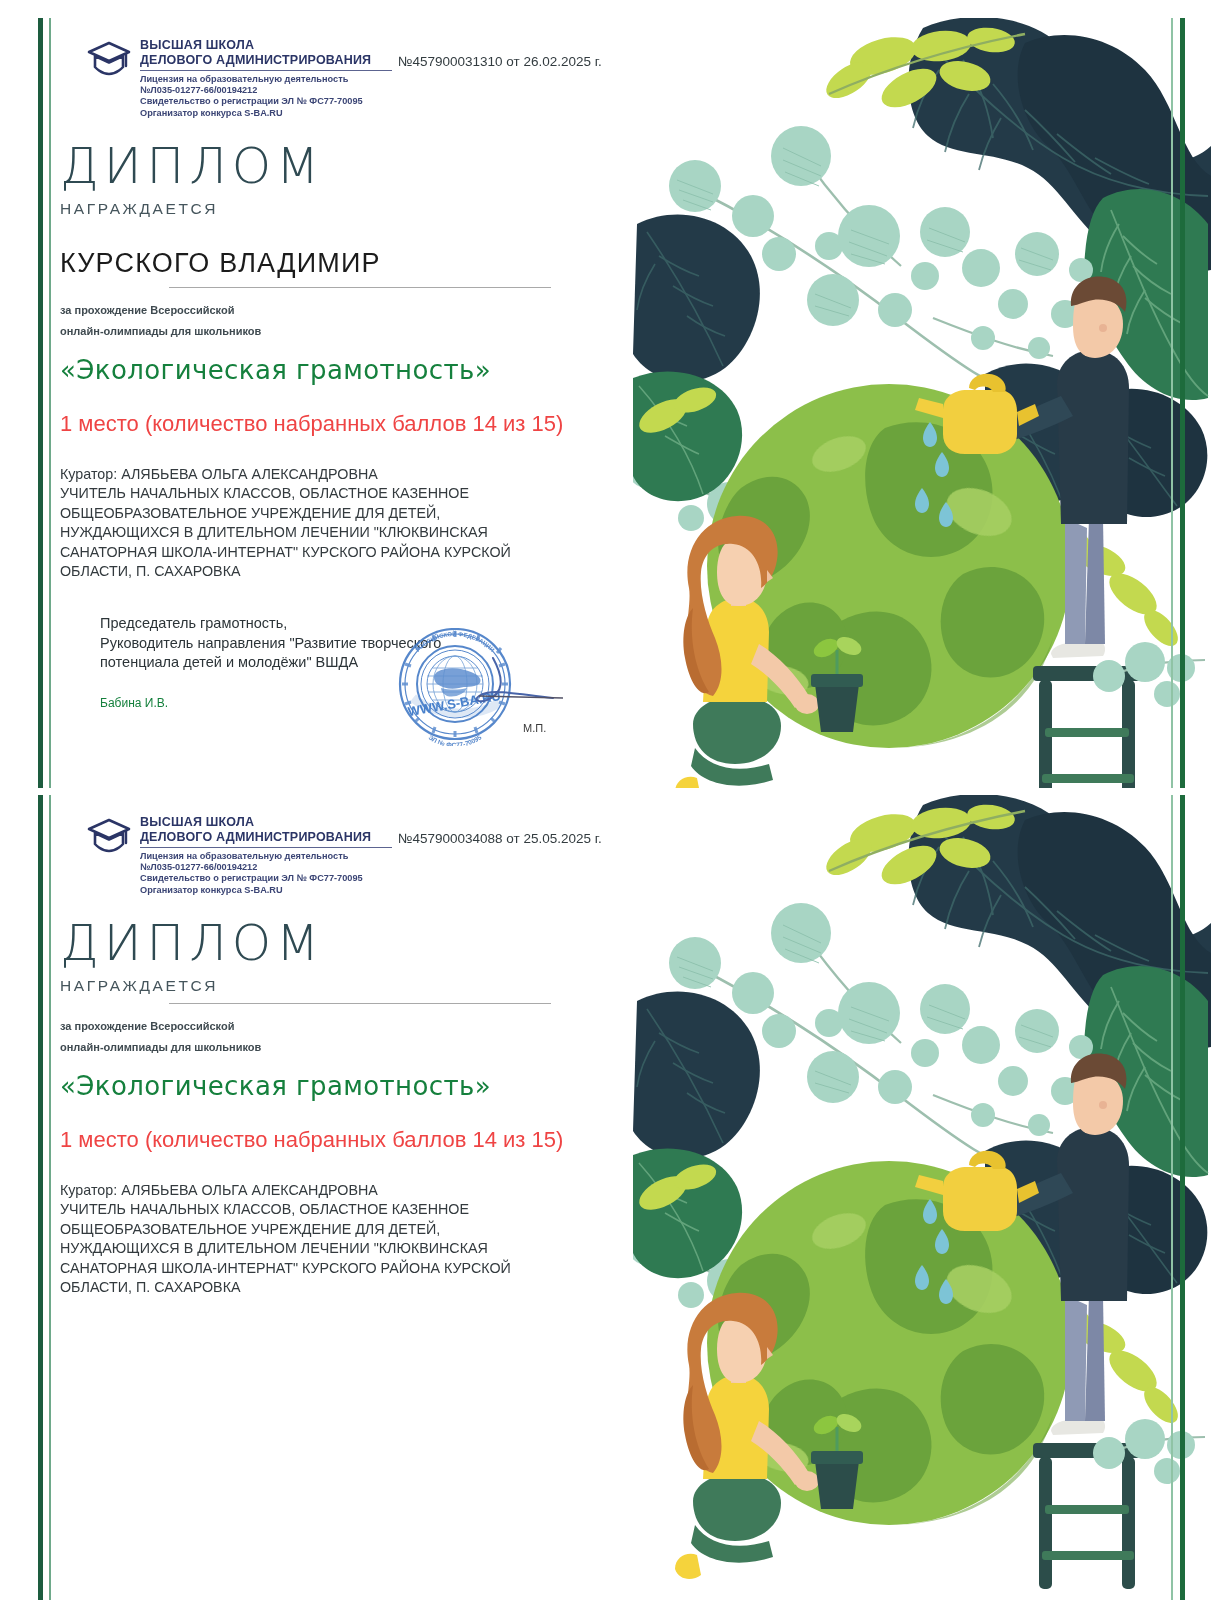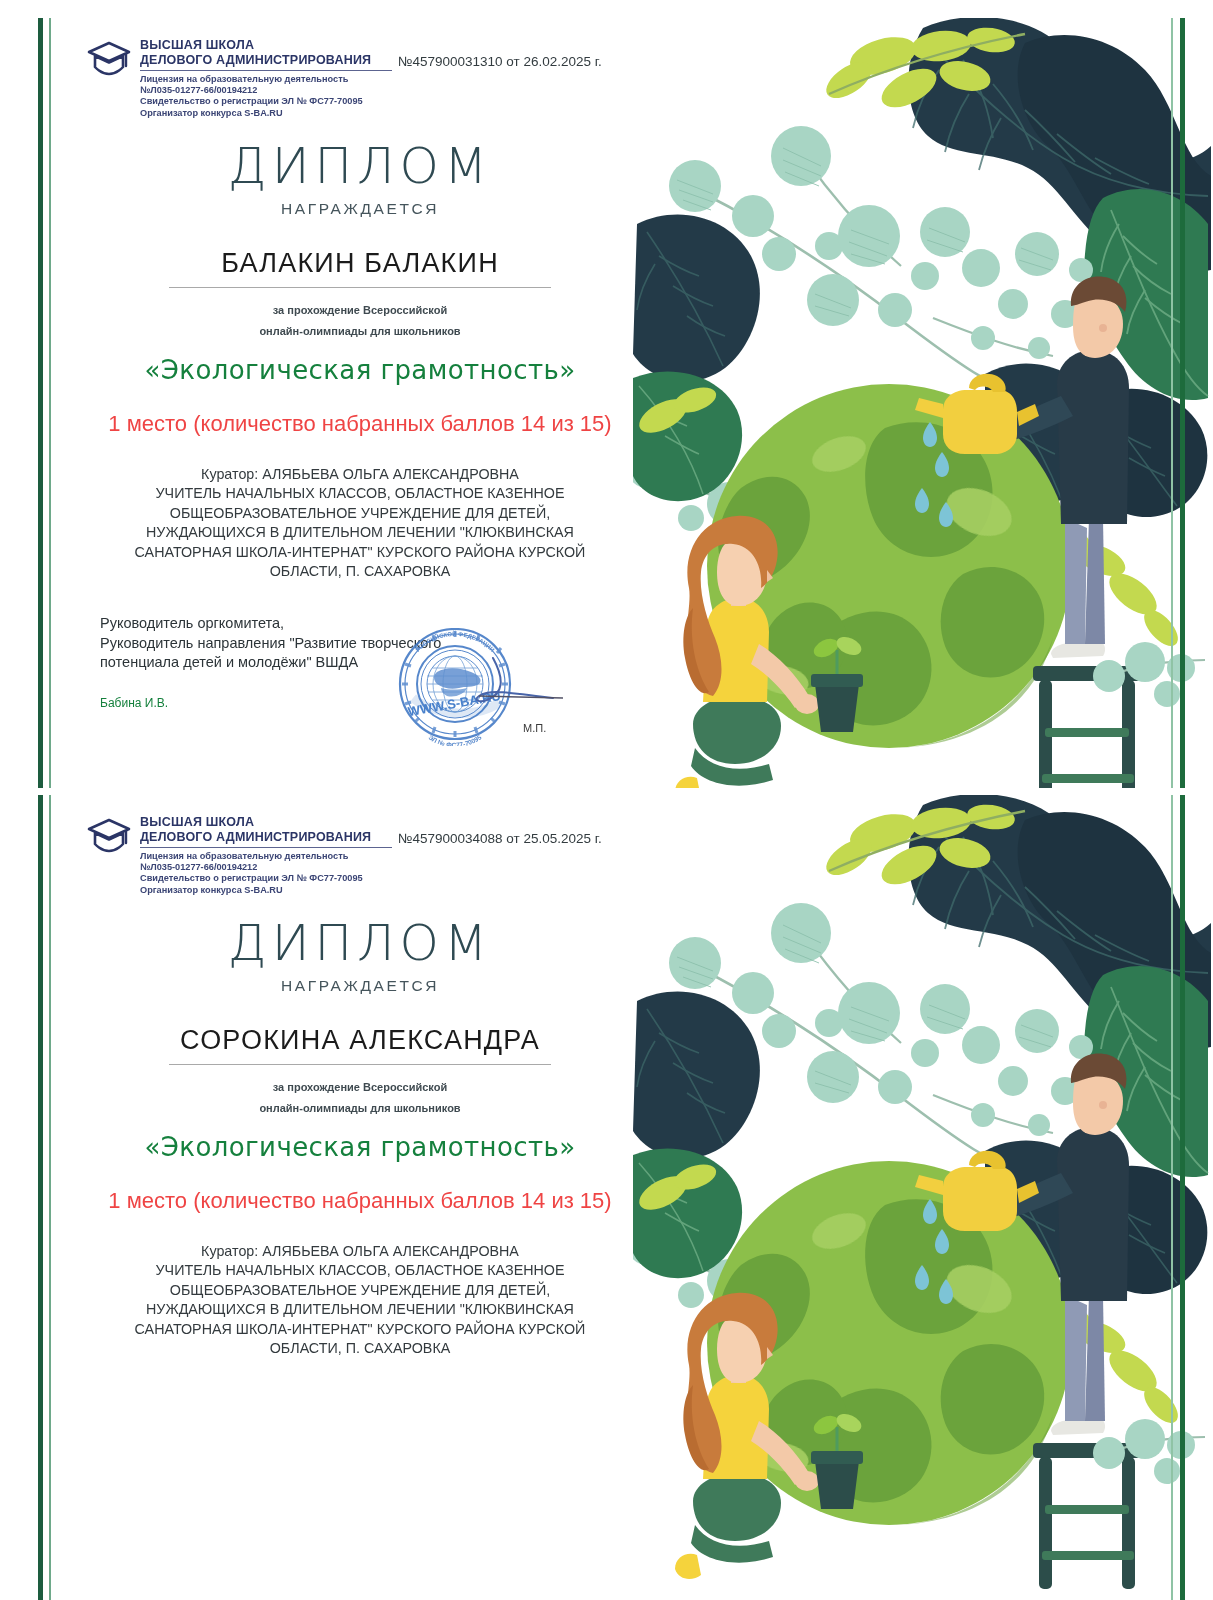--- a/index.html
+++ b/index.html
@@ -39,21 +39,21 @@
     color: #2b3566; line-height: 14.5px; white-space: nowrap;
   }
   .org-rule { border-top: 1px solid #5c6490; margin: 2.5px 0 3px 0; width: 252px; }
   .lic { font-size: 9.2px; font-weight: bold; color: #3b4575; line-height: 11.4px; white-space: nowrap; }
   .docnum {
     position: absolute; left: 312px; top: 16px;
     font-size: 13.5px; color: #333c40; white-space: nowrap;
   }
 
   
-  .body { position: absolute; left: 60px; top: 120px; width: 600px; text-align: center; }
+  .body { position: absolute; left: 60px; top: 120px; width: 600px; }
 
   .t-diplom {
     font-size: 50px; font-weight: 300; color: #2f4a52;
     letter-spacing: 5px; line-height: 56px;
     font-family: "DejaVu Sans", sans-serif;
   }
   .t-awarded {
     font-size: 15.5px; color: #45555c; letter-spacing: 2.6px;
     margin-top: 6px;
   }
@@ -365,40 +365,40 @@
         <div class="lic">Свидетельство о регистрации ЭЛ № ФС77-70095</div>
         <div class="lic">Организатор конкурса S-BA.RU</div>
       </div>
     </div>
     <div class="docnum">№457900031310 от 26.02.2025 г.</div>
   </div>
 
   <div class="body">
     <div class="t-diplom">ДИПЛОМ</div>
     <div class="t-awarded">НАГРАЖДАЕТСЯ</div>
-    <div class="t-name">БАЛАКИН БАЛАКИН</div>
+    <div class="t-name">КУРСКОГО ВЛАДИМИР</div>
     <div class="name-rule"></div>
     <div class="t-for">
       <div>за прохождение Всероссийской</div>
       <div>онлайн-олимпиады для школьников</div>
     </div>
     <div class="t-olymp">«Экологическая грамотность»</div>
     <div class="t-place">1 место (количество набранных баллов 14 из 15)</div>
     <div class="t-curator">
       <div>Куратор: АЛЯБЬЕВА ОЛЬГА АЛЕКСАНДРОВНА</div>
       <div>УЧИТЕЛЬ НАЧАЛЬНЫХ КЛАССОВ, ОБЛАСТНОЕ КАЗЕННОЕ</div>
       <div>ОБЩЕОБРАЗОВАТЕЛЬНОЕ УЧРЕЖДЕНИЕ ДЛЯ ДЕТЕЙ,</div>
       <div>НУЖДАЮЩИХСЯ В ДЛИТЕЛЬНОМ ЛЕЧЕНИИ "КЛЮКВИНСКАЯ</div>
       <div>САНАТОРНАЯ ШКОЛА-ИНТЕРНАТ" КУРСКОГО РАЙОНА КУРСКОЙ</div>
       <div>ОБЛАСТИ, П. САХАРОВКА</div>
     </div>
   </div>
 
   <div class="sign">
-    <div class="sign-l">Руководитель оргкомитета,</div>
+    <div class="sign-l">Председатель грамотность,</div>
     <div class="sign-l">Руководитель направления "Развитие творческого</div>
     <div class="sign-l">потенциала детей и молодёжи" ВШДА</div>
     <div class="sign-name">Бабина И.В.</div>
   </div>
 
   <div class="stamp-wrap">
     <svg width="200" height="118" viewBox="0 0 200 118" aria-hidden="true">
       <g opacity=".88">
 
         <circle cx="80" cy="56" r="55" fill="none" stroke="#3f77c4" stroke-width="2.2"></circle>
@@ -718,21 +718,20 @@
         <div class="lic">Свидетельство о регистрации ЭЛ № ФС77-70095</div>
         <div class="lic">Организатор конкурса S-BA.RU</div>
       </div>
     </div>
     <div class="docnum">№457900034088 от 25.05.2025 г.</div>
   </div>
 
   <div class="body">
     <div class="t-diplom">ДИПЛОМ</div>
     <div class="t-awarded">НАГРАЖДАЕТСЯ</div>
-    <div class="t-name">СОРОКИНА АЛЕКСАНДРА</div>
     <div class="name-rule"></div>
     <div class="t-for">
       <div>за прохождение Всероссийской</div>
       <div>онлайн-олимпиады для школьников</div>
     </div>
     <div class="t-olymp">«Экологическая грамотность»</div>
     <div class="t-place">1 место (количество набранных баллов 14 из 15)</div>
     <div class="t-curator">
       <div>Куратор: АЛЯБЬЕВА ОЛЬГА АЛЕКСАНДРОВНА</div>
       <div>УЧИТЕЛЬ НАЧАЛЬНЫХ КЛАССОВ, ОБЛАСТНОЕ КАЗЕННОЕ</div>

